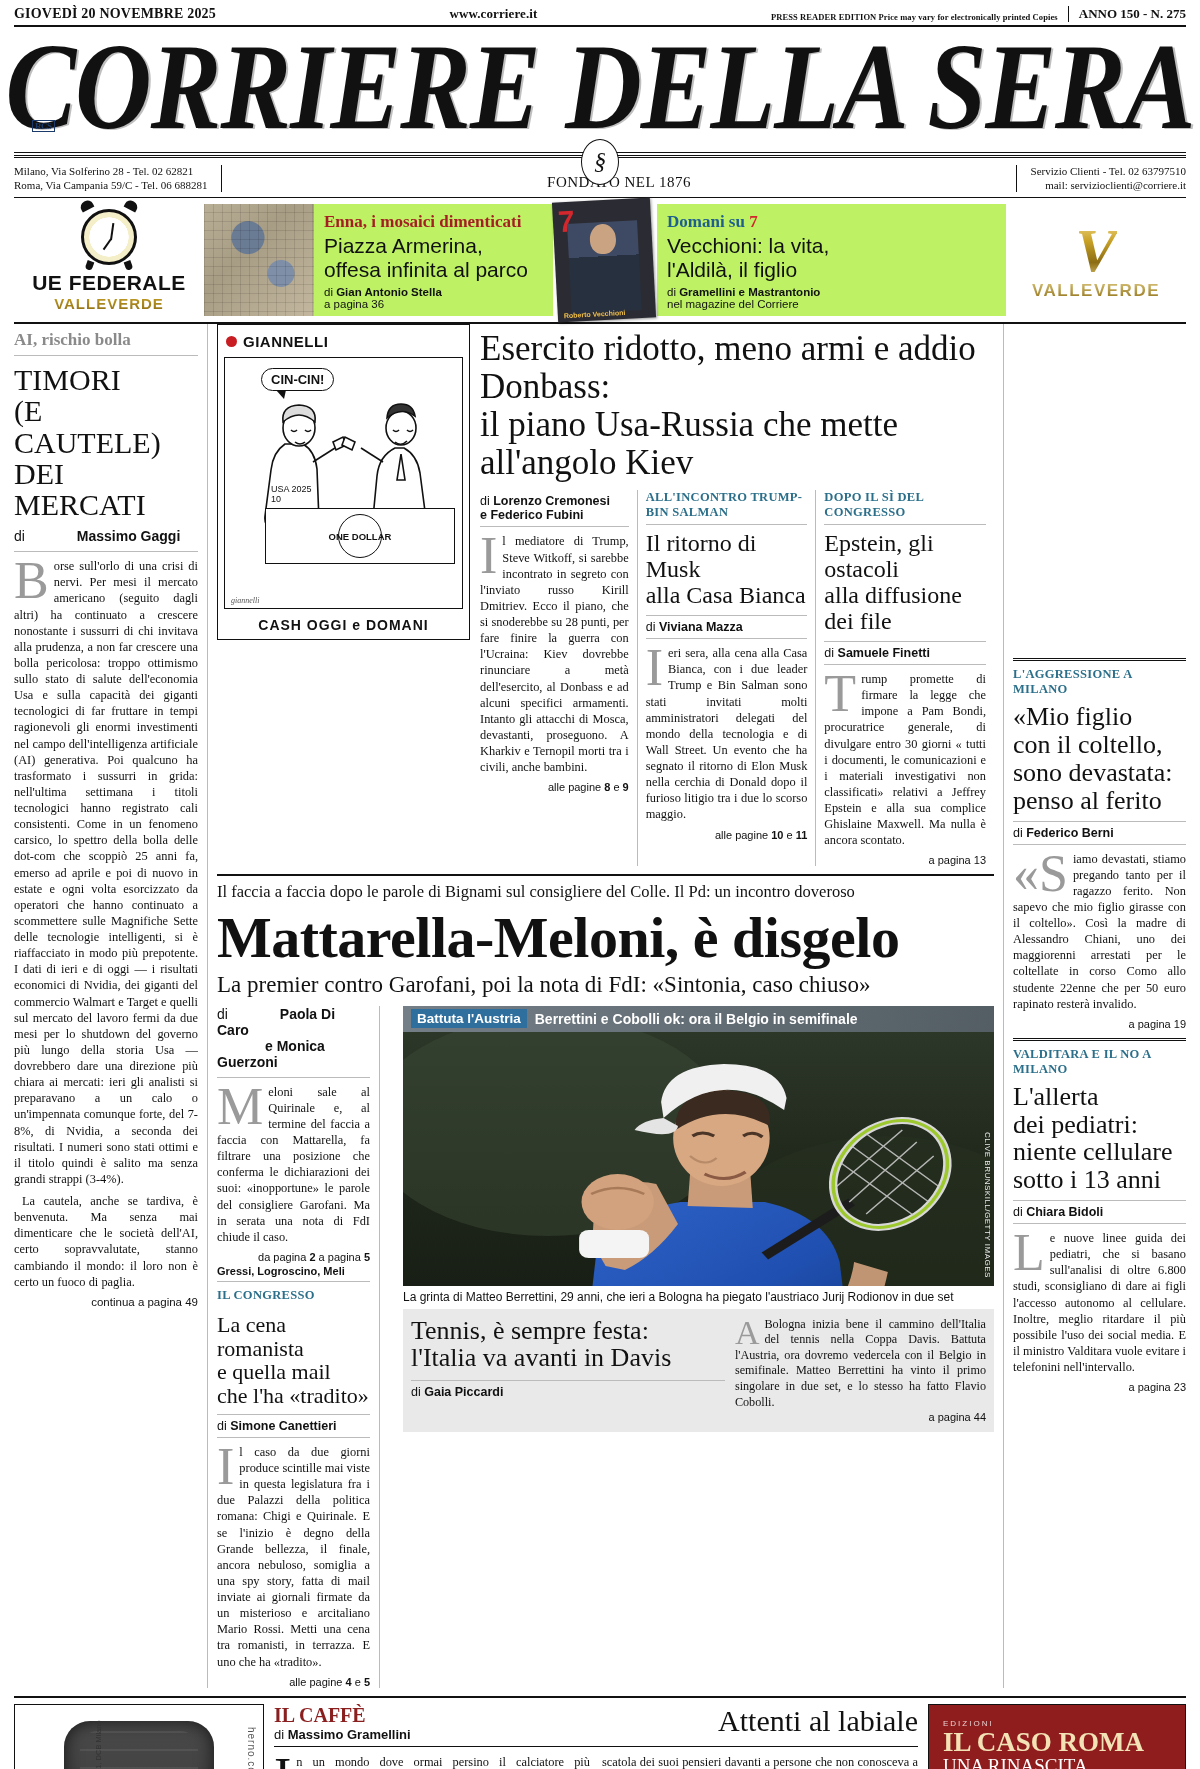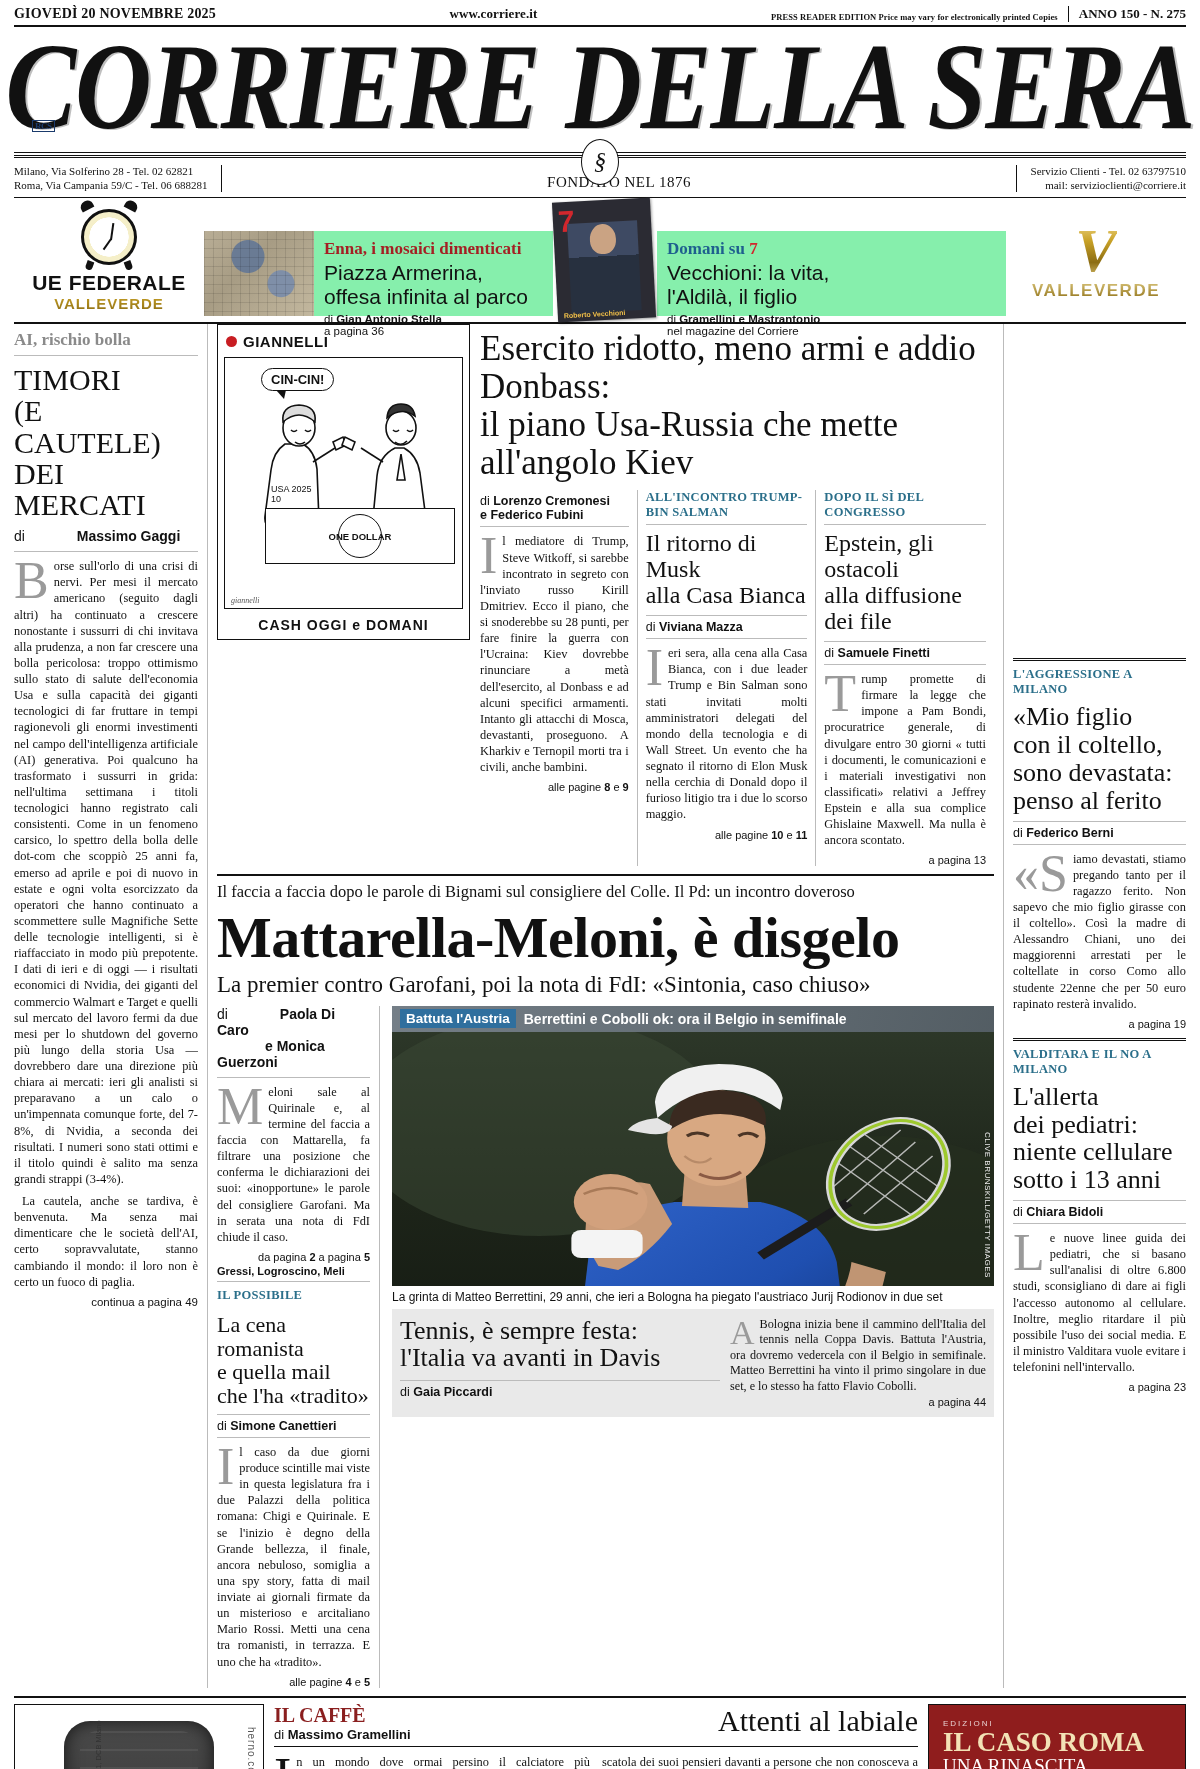--- a/index.html
+++ b/index.html
@@ -64,21 +64,21 @@
   .clock:before{ width:2px; height:17px; left:26px; top:11px; transform-origin:bottom center; transform:rotate(8deg); }
   .clock:after{ width:2px; height:13px; left:26px; top:27px; transform-origin:top center; transform:rotate(35deg);}
   .clock .bell{ position:absolute; width:13px; height:9px; background:#111; border-radius:6px 6px 0 0; top:-11px;}
   .clock .bl{ left:-4px; transform:rotate(-28deg);} .clock .br{ right:-4px; transform:rotate(28deg);}
   .clock .foot{ position:absolute; width:7px; height:9px; background:#111; bottom:-8px; border-radius:0 0 4px 4px;}
   .clock .fl{ left:2px; transform:rotate(20deg);} .clock .fr{ right:2px; transform:rotate(-20deg);}
   .ue{ font-family:"Liberation Sans",sans-serif; font-weight:bold; font-size:21px; letter-spacing:.5px; margin-top:6px;}
   .vv-sub{ font-family:"Liberation Sans",sans-serif; font-weight:bold; font-size:15px; letter-spacing:1px;
      background:linear-gradient(180deg,#c9a227,#8c6d13); -webkit-background-clip:text; background-clip:text; color:transparent;}
 
-  .promo .box{ background:#86efac; display:flex; align-items:stretch; flex:1;margin-top:27px; }
+  .promo .box{ background:#bef264; display:flex; align-items:stretch; flex:1; }
   .promo .thumb{ width:110px; background:#8e8370; flex:0 0 110px; position:relative; overflow:hidden;}
   .mosaic{ width:100%; height:100%;
      background:
        radial-gradient(circle at 40% 30%, #6a7b94 0 16px, transparent 17px),
        radial-gradient(circle at 70% 62%, #7f8fa8 0 13px, transparent 14px),
        linear-gradient(135deg,#b9ae96 0%,#a79c84 40%,#c3b89f 100%);
   }
   .mosaic:after{content:""; position:absolute; inset:0;
      background-image:linear-gradient(90deg,rgba(0,0,0,.10) 1px,transparent 1px),
                       linear-gradient(0deg,rgba(0,0,0,.10) 1px,transparent 1px);
@@ -450,37 +450,37 @@
 
           </div>
         </div>
       </div>
 
       <div class="centerband">
         <div class="standfirst">Il faccia a faccia dopo le parole di Bignami sul consigliere del Colle. Il Pd: un incontro doveroso</div>
         <h2 class="hugehead"><span>Mattarella</span><span>-Meloni, è disgelo</span></h2>
         <div class="deck">La premier contro Garofani, poi la nota di FdI: «Sintonia, caso chiuso»</div>
 
-        <div style="display:flex; gap:12px;">
+        <div style="display:flex; gap:23px;">
 
           <div style="width:163px; flex:0 0 163px; border-right:1px solid #bbb; padding-right:9px;">
             <div class="byline" style="margin-top:0;">
               <span>di </span><b>Paola Di Caro</b><br>
               <b>e Monica Guerzoni</b>
             </div>
             <div class="hr"></div>
             <div class="body">
               <p class="first"><span class="dropcap grey">M</span><span>eloni sale al Quirinale e, al termine del faccia a faccia con Mattarella, fa filtrare una posizione che conferma le dichiarazioni dei suoi: «inopportune» le parole del consigliere Garofani. Ma in serata una nota di FdI chiude il caso.</span></p>
             </div>
             <div class="pageref">
               <span>da pagina </span><b>2</b><span> a pagina </span><b>5</b>
             </div>
             <div class="pageref" style="text-align:left; font-weight:bold; margin-top:2px;">Gressi, Logroscino, Meli</div>
             <div class="hr"></div>
-            <div class="skicker" style="border-bottom:none; color:#2b6f8a;">IL POSSIBILE</div>
+            <div class="skicker" style="border-bottom:none; color:#2b6f8a;">IL CONGRESSO</div>
             <div class="stitle" style="font-size:22px;">
               <span>La cena romanista</span><br>
               <span>e quella mail</span><br>
               <span>che l'ha «tradito»</span>
             </div>
             <div class="sby">
               <span>di </span><b>Simone Canettieri</b>
             </div>
             <div class="body">
               <p class="first"><span class="dropcap grey">I</span><span>l caso da due giorni produce scintille mai viste in questa legislatura fra i due Palazzi della politica romana: Chigi e Quirinale. E se l'inizio è degno della Grande bellezza, il finale, ancora nebuloso, somiglia a una spy story, fatta di mail inviate ai giornali firmate da un misterioso e arcitaliano Mario Rossi. Metti una cena tra romanisti, in terrazza. E uno che ha «tradito».</span></p>

